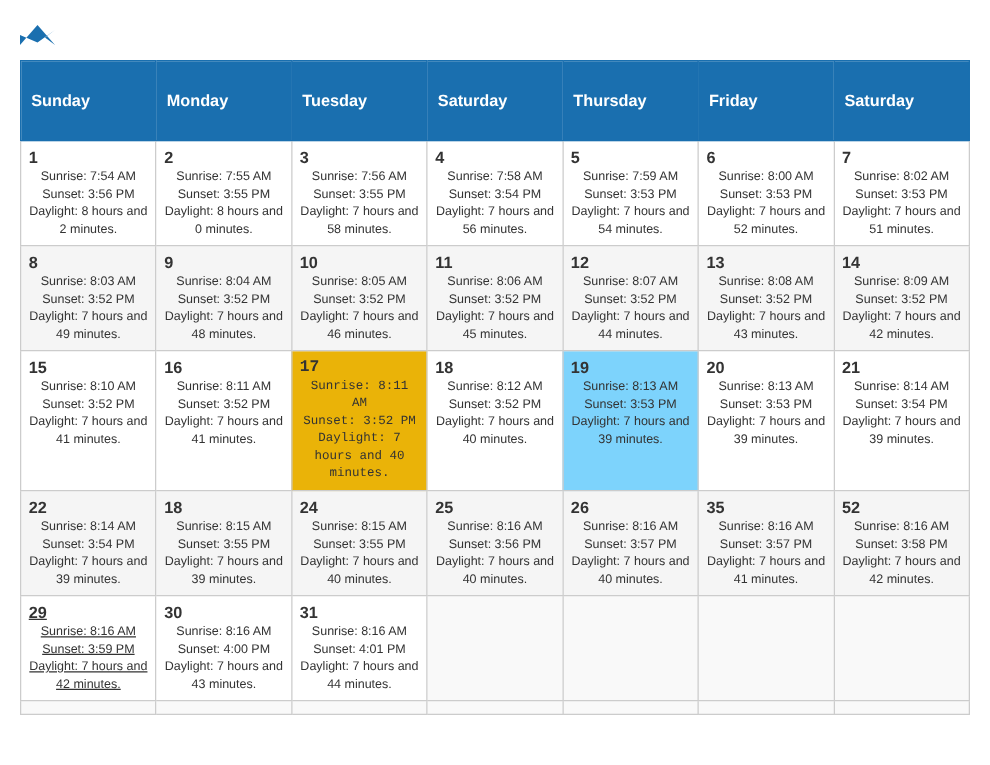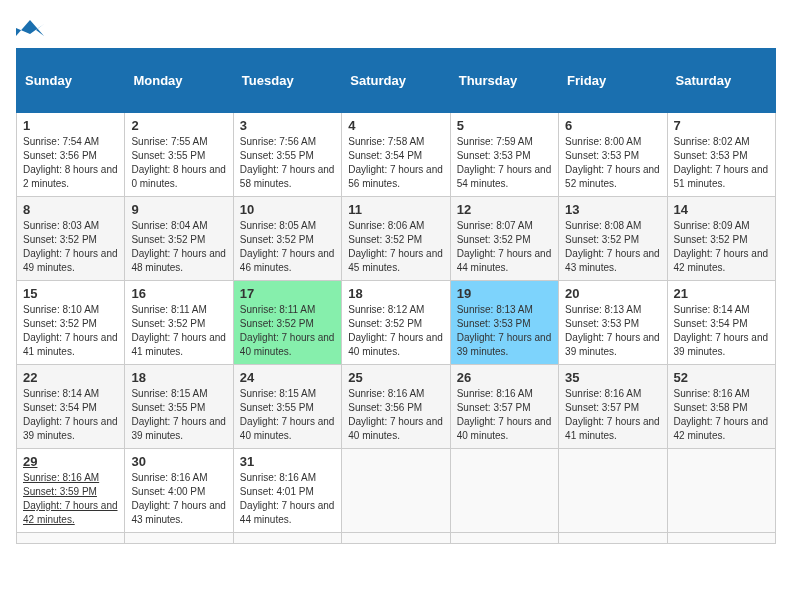--- a/index.html
+++ b/index.html
@@ -62,20 +62,21 @@
     .day-num {
       font-size: 13px;
       font-weight: bold;
       display: block;
       margin-bottom: 2px;
     }
     .day-info {
       font-size: 10px;
       line-height: 1.4;
       color: #333;
+      text-align: center;
     }
     .empty-cell {
       background: #f9f9f9 !important;
     }
   </style>
 </head>
 <body>
 
 <div class="header">
   <div class="logo">
@@ -232,21 +233,21 @@
       </div>
     </td>
         <td style="background: rgb(255, 255, 255);">
       <span class="day-num">16</span>
       <div class="day-info">
         Sunrise: 8:11 AM<br>
         Sunset: 3:52 PM<br>
         Daylight: 7 hours and 41 minutes.
       </div>
     </td>
-        <td style="background: #86efac;">
+        <td style="background: #eab308; font-family: Liberation Mono, monospace;">
       <span class="day-num">17</span>
       <div class="day-info">
         Sunrise: 8:11 AM<br>
         Sunset: 3:52 PM<br>
         Daylight: 7 hours and 40 minutes.
       </div>
     </td>
         <td style="background: rgb(255, 255, 255);">
       <span class="day-num">18</span>
       <div class="day-info">

